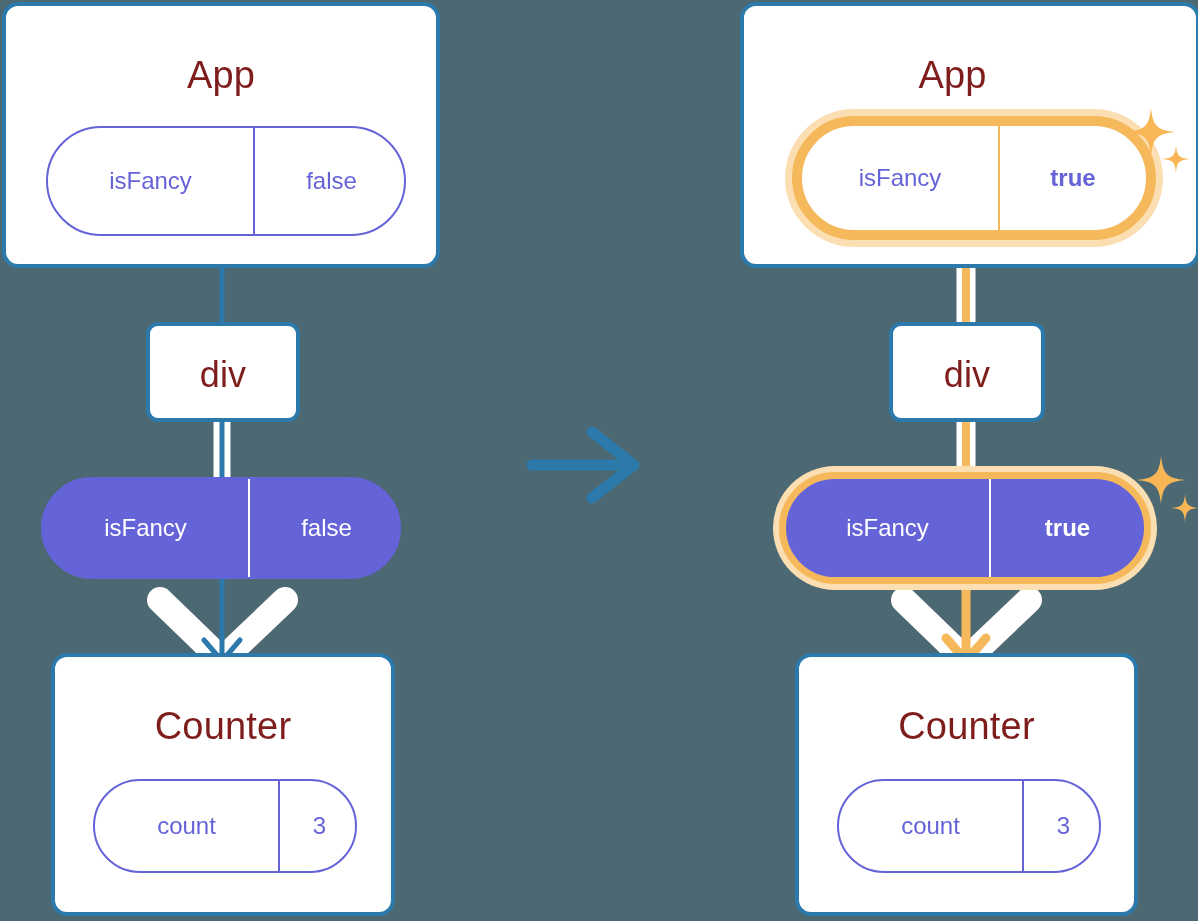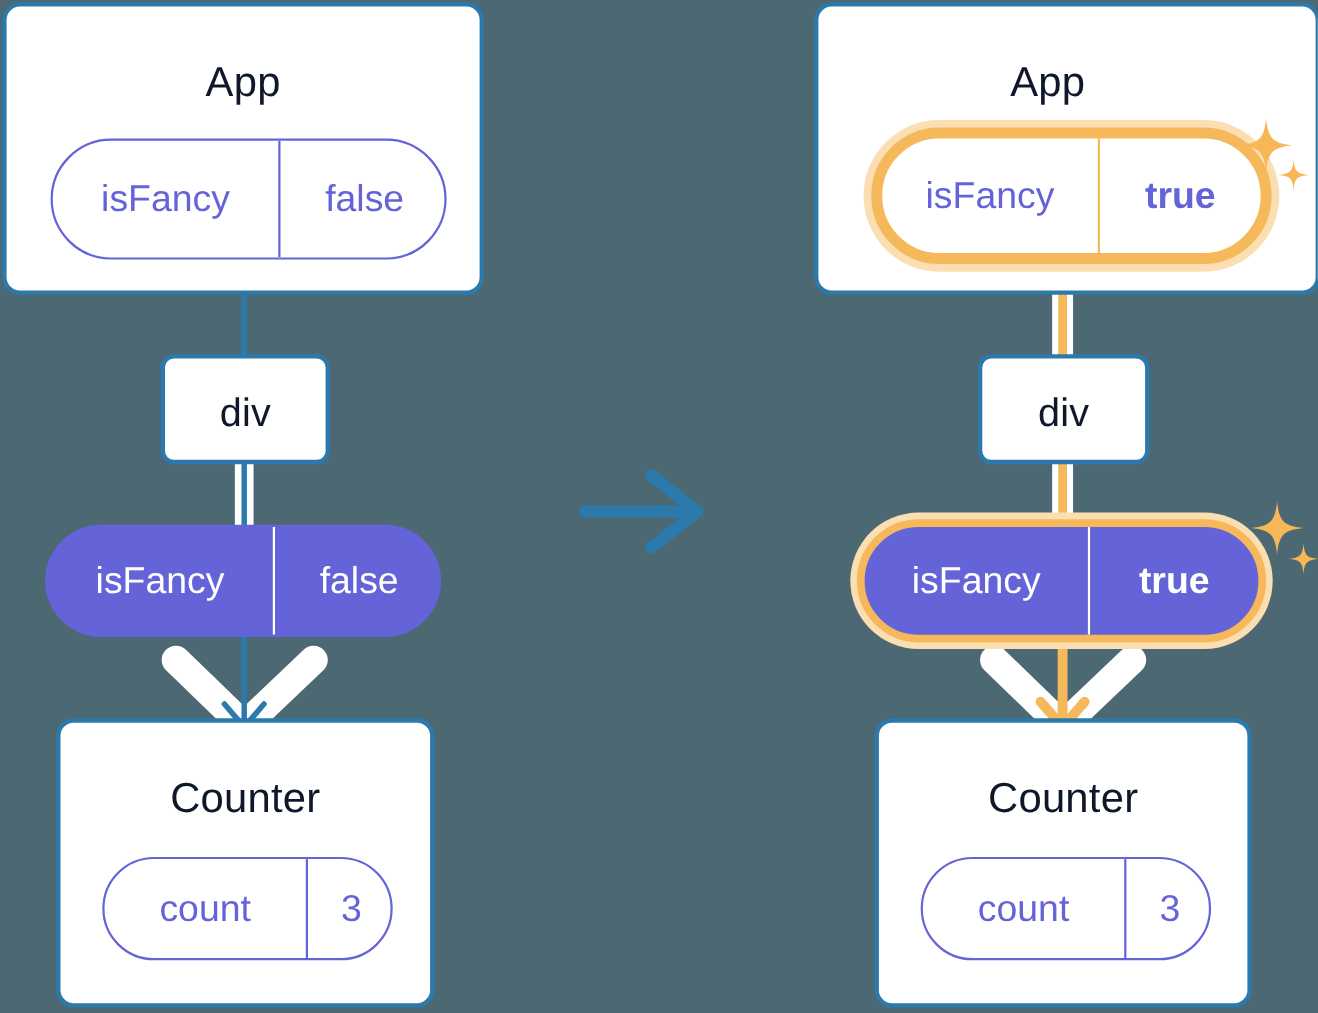--- a/index.html
+++ b/index.html
@@ -33,41 +33,41 @@
     background: #ffffff;
     border: 4px solid #2B7AAB;
     border-radius: 16px;
     box-sizing: border-box;
   }
   .comp-title {
     position: absolute;
     left: 0;
     width: 100%;
     text-align: center;
-    color: #0f172a;
+    color: #7f1d1d;
     font-size: 38px;
     font-weight: 400;
     letter-spacing: 0.2px;
   }
 
   
   .pill {
     position: absolute;
     display: flex;
     align-items: stretch;
     box-sizing: border-box;
     border-radius: 999px;
     overflow: hidden;
   }
   .pill .cell {
     display: flex;
     align-items: center;
     justify-content: center;
     box-sizing: border-box;
-    font-size: 34px;
+    font-size: 24px;
     line-height: 1;
     white-space: nowrap;
   }
   .pill .cell.key { flex: 0 0 auto; }
   .pill .cell.val { flex: 0 0 auto; }
 
   
   .pill.outline {
     background: #ffffff;
     border: 2px solid #6563D8;

